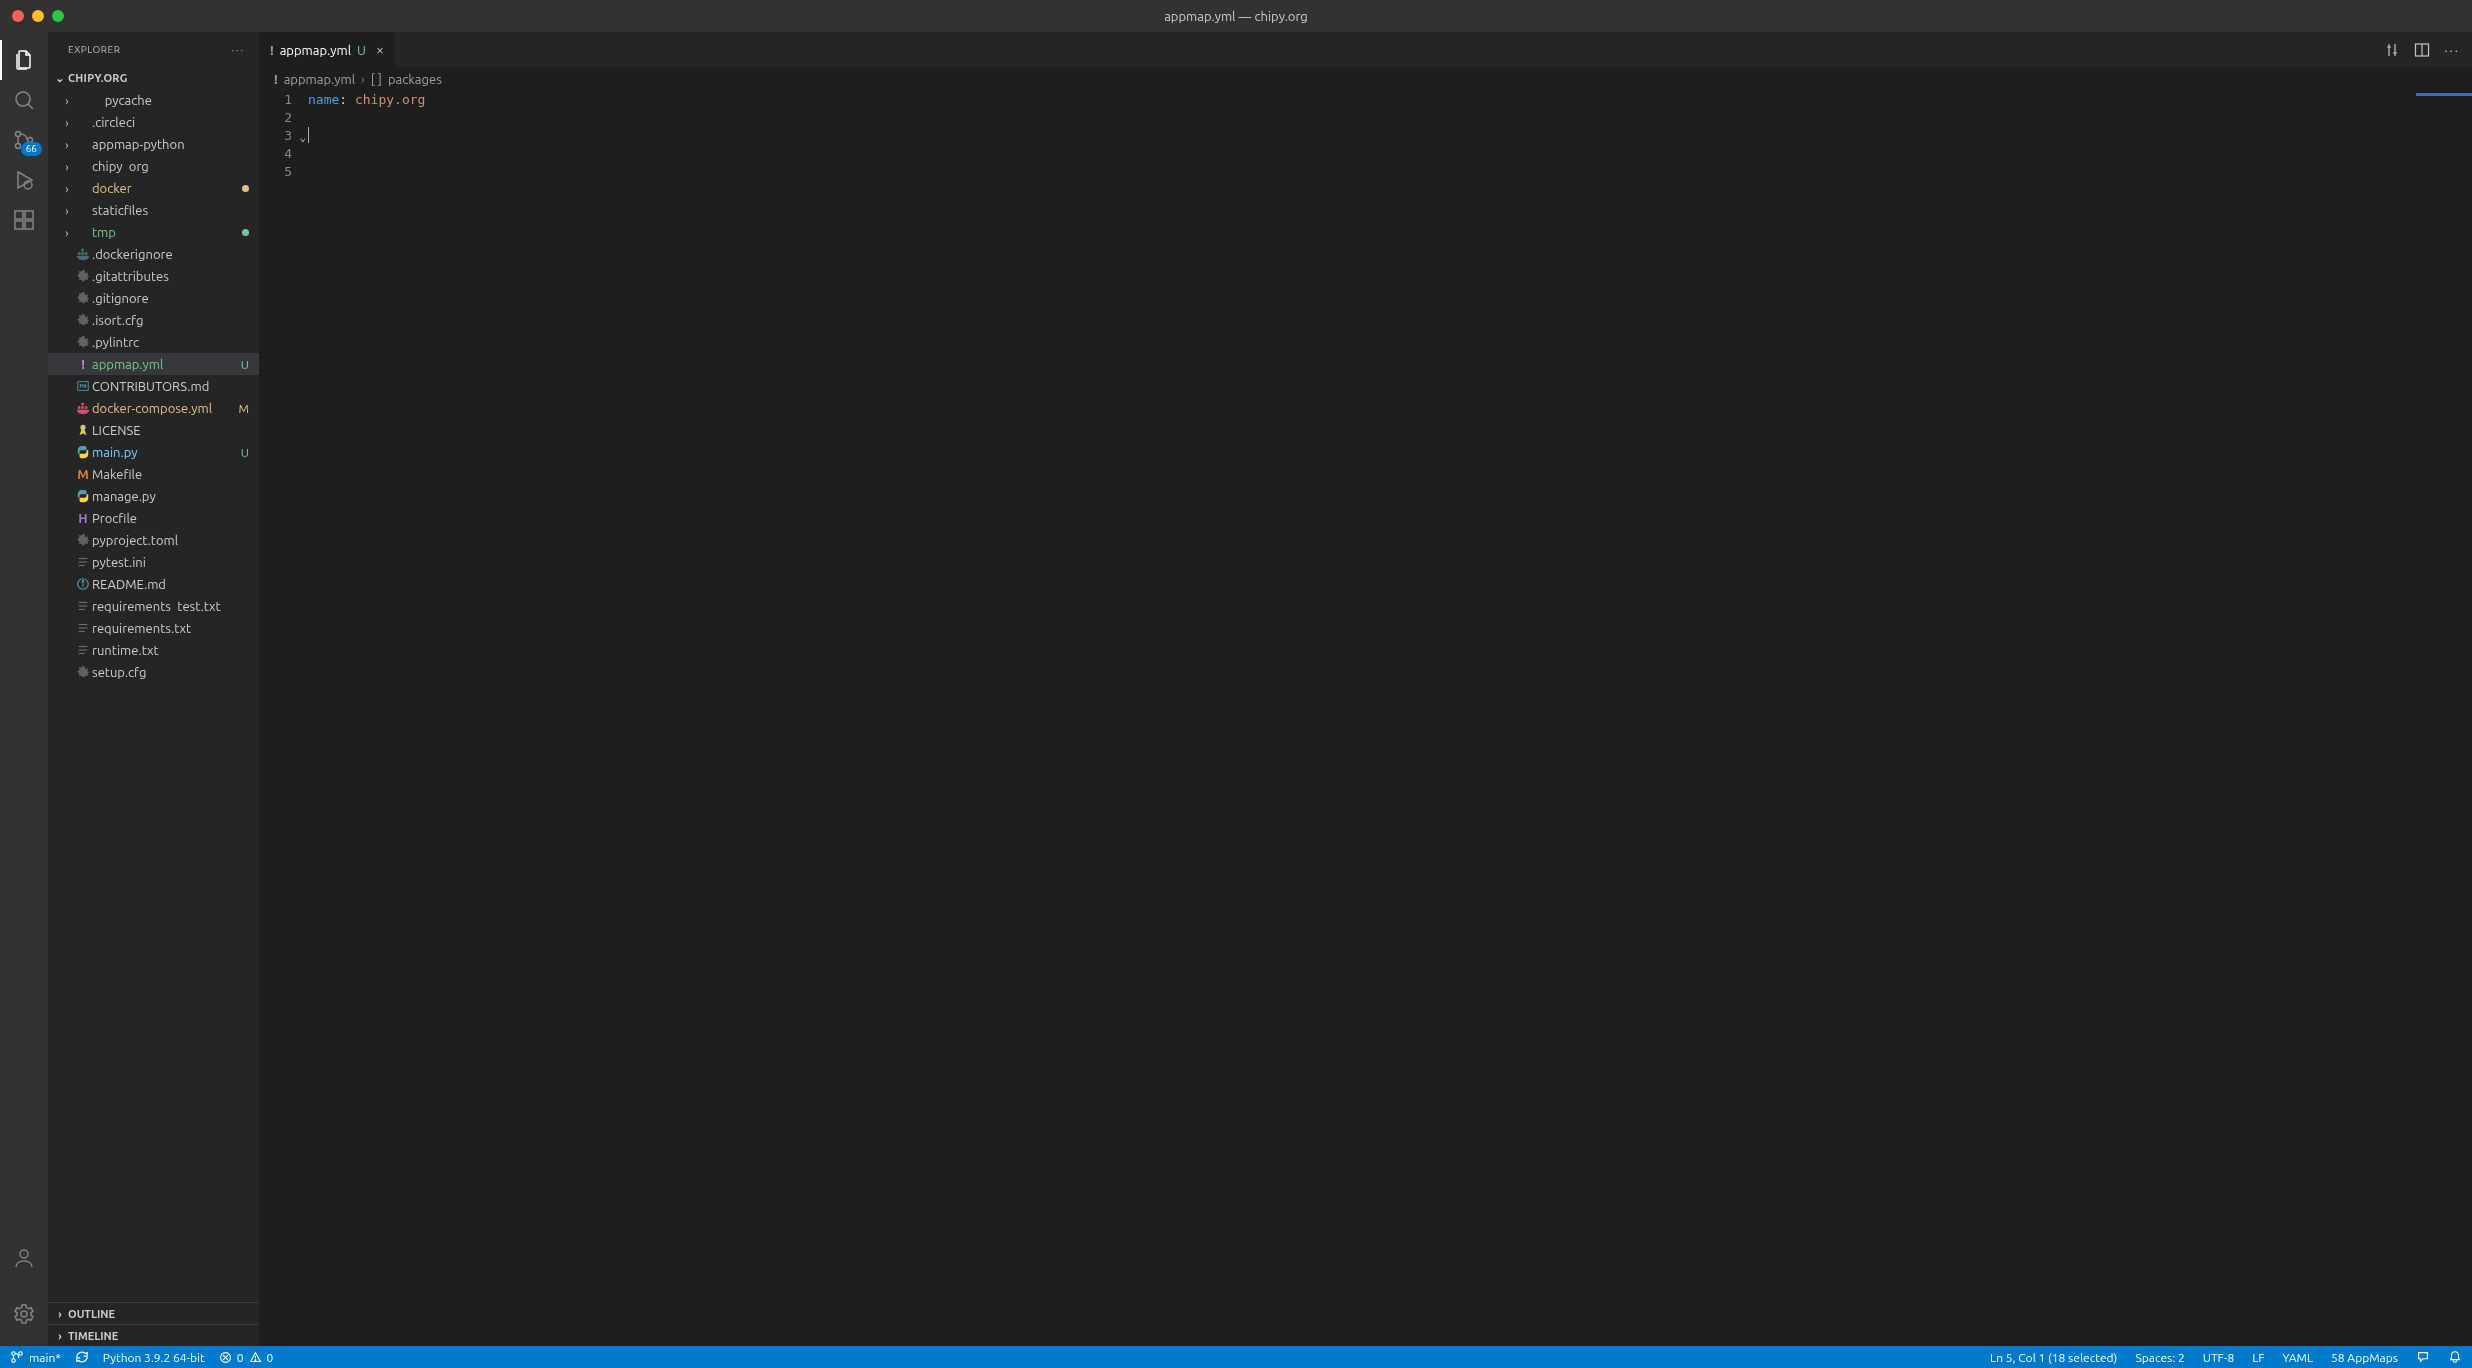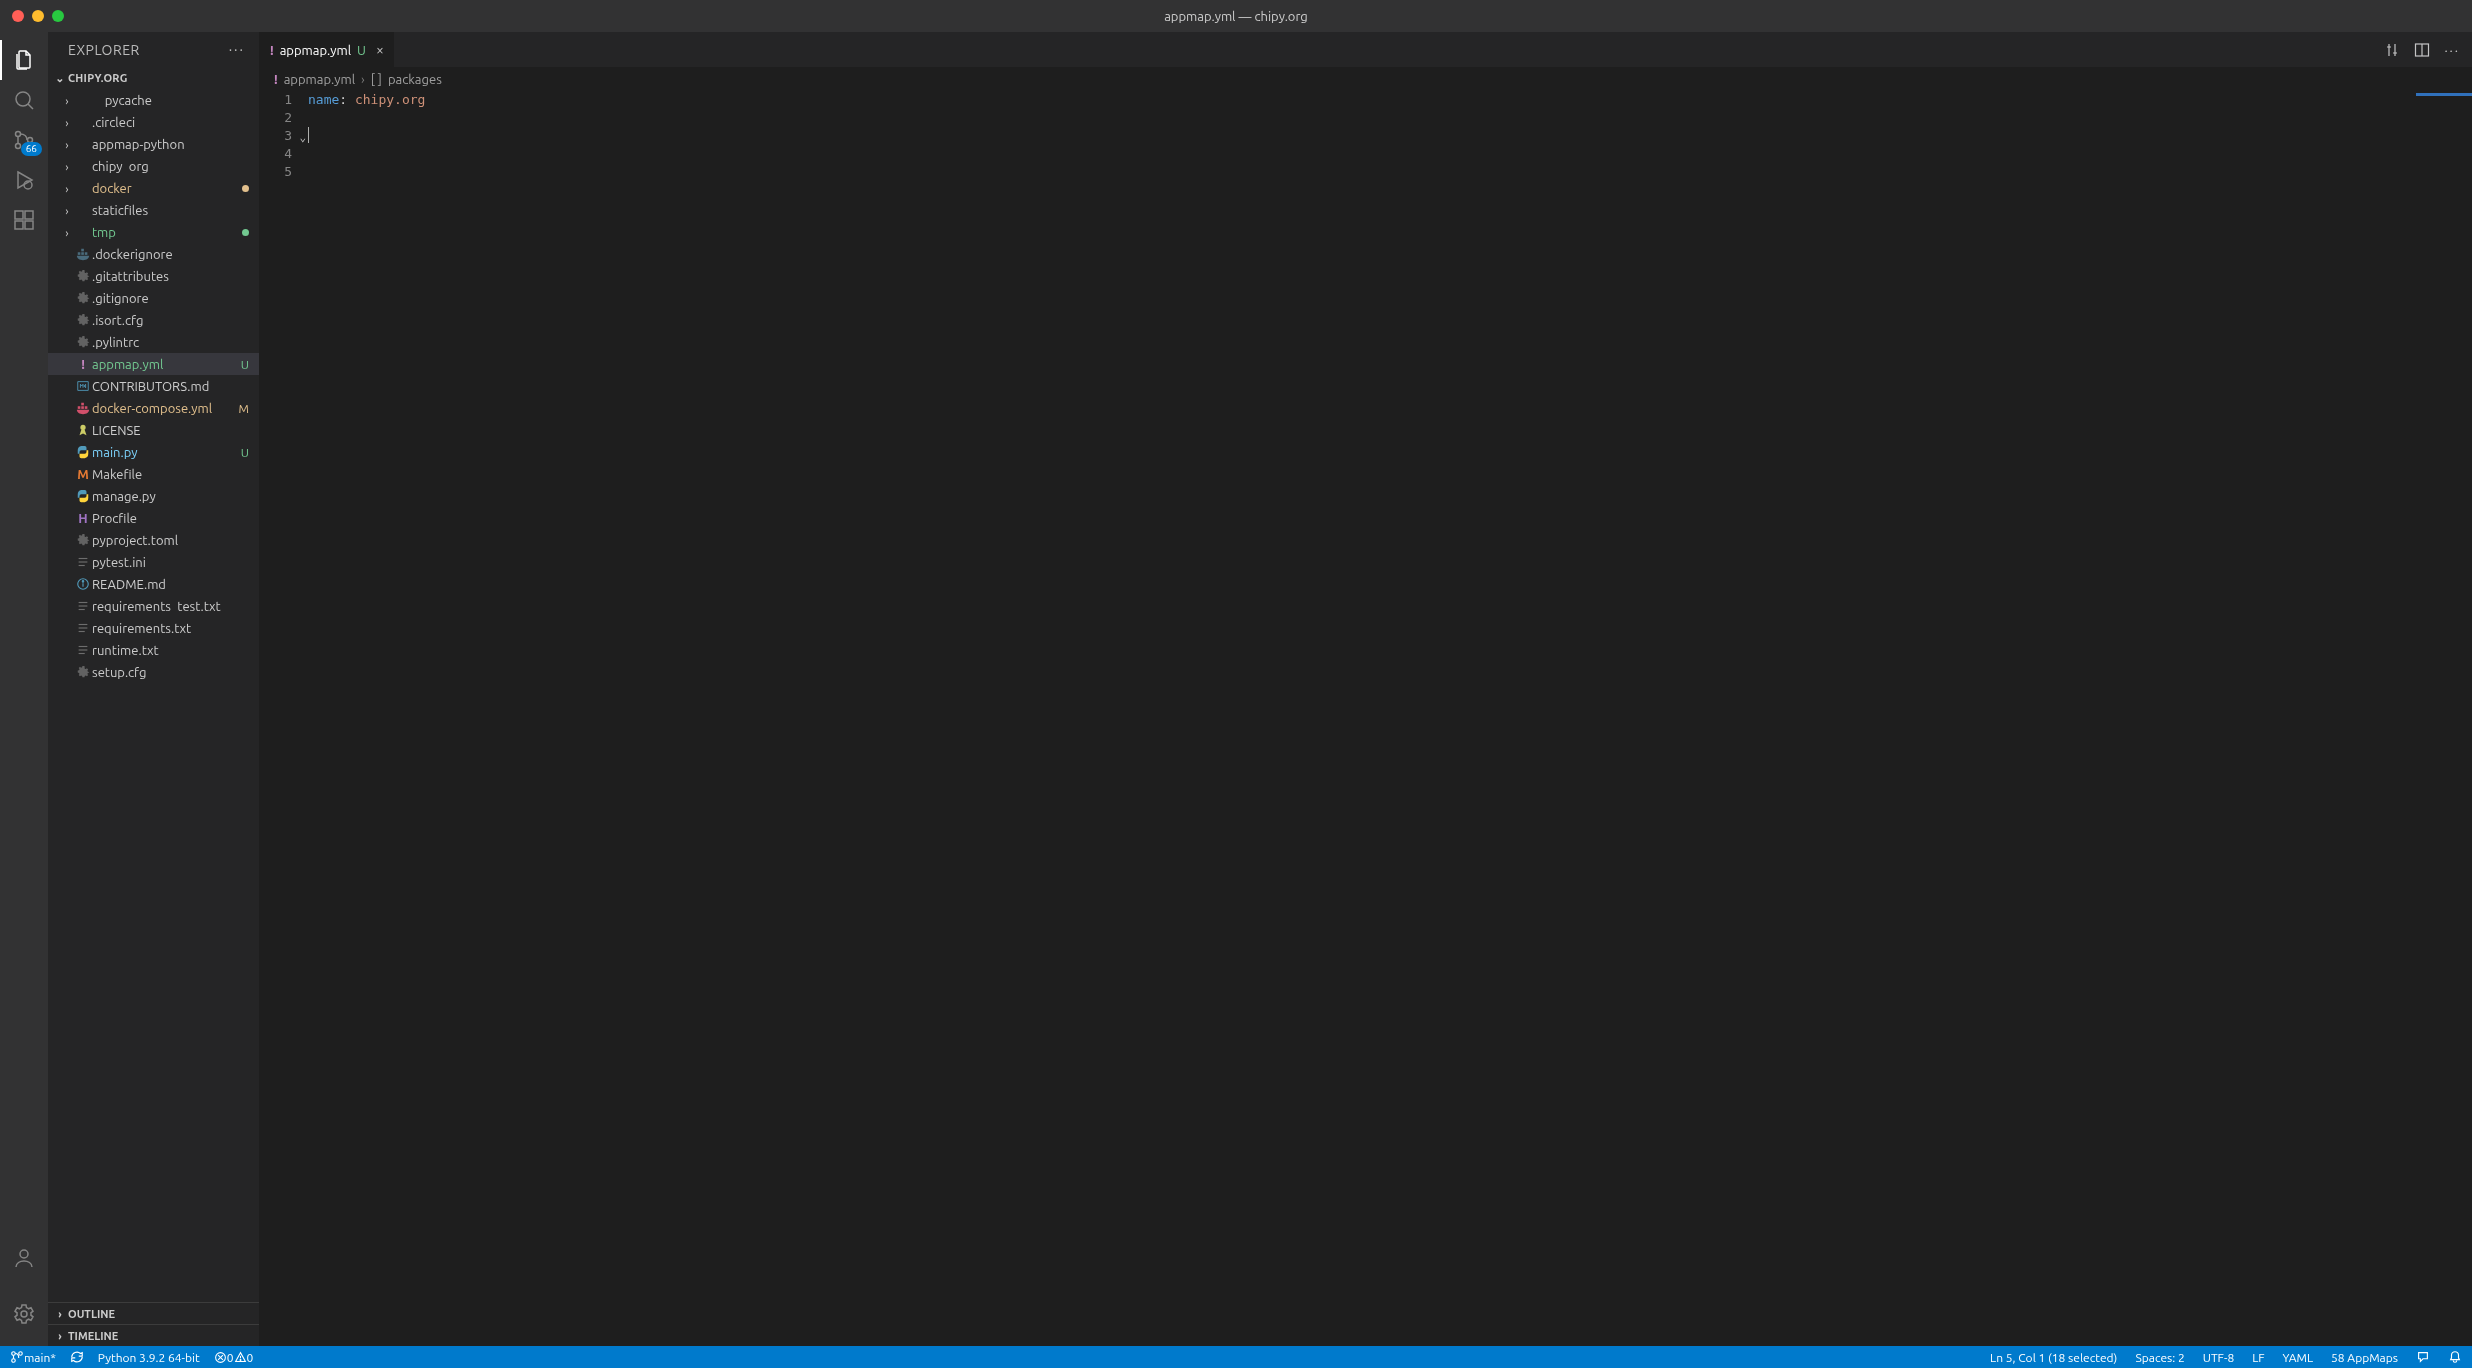--- a/index.html
+++ b/index.html
@@ -62,21 +62,21 @@
     flex-direction: column;
     flex-shrink: 0;
     border-right: 1px solid #1e1e1e;
   }
   .sidebar-header {
     height: 35px;
     display: flex;
     align-items: center;
     justify-content: space-between;
     padding: 0 14px 0 20px;
-    font-size: 14px;
+    font-size: 10px;
     letter-spacing: 0.5px;
     color: #bbbbbb;
   }
   .sidebar-section-header {
     height: 22px;
     display: flex;
     align-items: center;
     padding-left: 4px;
     font-size: 11px;
     font-weight: 700;
@@ -178,21 +178,21 @@
   
   .statusbar {
     height: 22px; background: #007acc; color: #ffffff;
     display: flex; align-items: center;
     font-size: 12px;
     padding: 0 10px;
     flex-shrink: 0;
   }
   .statusbar .left { display: flex; align-items: center; gap: 14px; }
   .statusbar .right { margin-left: auto; display: flex; align-items: center; gap: 18px; }
-  .status-item { display: flex; align-items: center; cursor: pointer; }
+  .status-item { display: flex; align-items: center; gap: 5px; cursor: pointer; }
 
   svg { display: block; }
 </style>
 </head>
 <body>
 
 <div class="titlebar">
   <div class="traffic">
     <span id="tl-close" style="background: rgb(255, 95, 87);"></span>
     <span id="tl-min" style="background: rgb(254, 188, 46);"></span>

